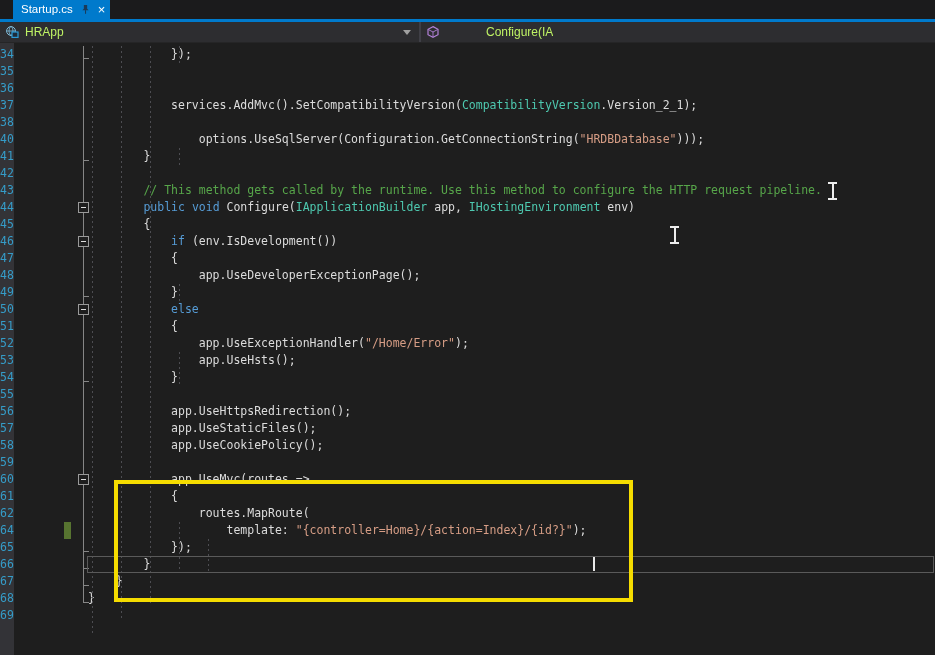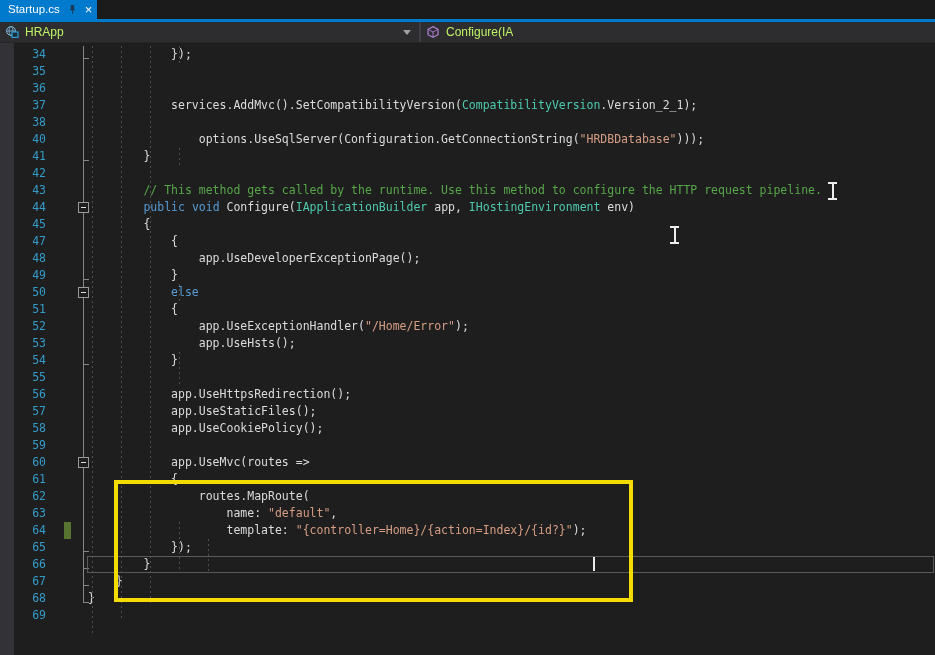--- a/index.html
+++ b/index.html
@@ -1,40 +1,40 @@
 <!DOCTYPE html>
 <html style="--accent-blue: #007acc; --annotation-yellow: #f5dc00; --keyword: #569cd6; --type: #4ec9b0; --string: #d69d85; --comment: #57a64a; --plain: #dcdcdc; --line-number: #359cc8; --changed-bar: #577430;"><head>
 <meta charset="utf-8">
 <style>
   html,body{margin:0;padding:0;background:#1e1e1e;}
   .screen{position:relative;width:935px;height:655px;overflow:hidden;background:#1e1e1e;
           font-family:"Liberation Sans",sans-serif;}
   
   .tabbar{position:absolute;left:0;top:0;width:935px;height:19px;background:#1b1b1c;}
-  .tab{position:absolute;left:0;top:0;height:19px;width:97px;background:var(--accent-blue);
+  .tab{position:absolute;left:13px;top:0;height:19px;width:97px;background:var(--accent-blue);
        display:flex;align-items:center;padding:0 0 0 8px;box-sizing:border-box;}
   .tab-label{color:#fff;font-size:11.5px;line-height:19px;}
   .pin{margin-left:7px;display:flex;align-items:center;}
   .tclose{margin-left:7px;color:#fff;font-size:13px;line-height:13px;cursor:default;}
   .tab-underline{position:absolute;left:0;top:19px;width:935px;height:3px;background:var(--accent-blue);}
   
   .navbar{position:absolute;left:0;top:22px;width:935px;height:21px;background:#2d2d30;
           display:flex;align-items:stretch;border-bottom:1px solid #252526;box-sizing:border-box;}
   .combo{display:flex;align-items:center;padding:0 6px 0 5px;box-sizing:border-box;position:relative;}
   .combo .nlabel{color:#bef264;font-size:12px;margin-left:6px;white-space:nowrap;overflow:hidden;}
   .arrow{position:absolute;right:8px;top:8px;width:0;height:0;border-left:4px solid transparent;
          border-right:4px solid transparent;border-top:5px solid #a0a0a0;}
   .vsep{width:1px;background:#3f3f46;}
   .nicon{display:flex;align-items:center;}
   
   .editor{position:absolute;left:0;top:43px;width:935px;height:612px;background:#1e1e1e;overflow:hidden;}
   .gutter-strip{position:absolute;left:0;top:0;width:14px;height:612px;background:#333337;}
   .lines{position:absolute;left:0;top:3px;width:935px;}
   .line{display:flex;height:17px;position:relative;}
-  .lnum{width:50px;text-align:right;padding-right:4px;box-sizing:border-box;
+  .lnum{width:50px;text-align:left;padding-right:4px;box-sizing:border-box;
         font:11.5px/17px "DejaVu Sans Mono",monospace;color:var(--line-number);}
   .chg{width:7px;margin-left:14px;height:17px;}
   .chg.on{background:var(--changed-bar);}
   .fold{width:10px;margin-left:7px;position:relative;height:17px;}
   .f-line::before,.f-box::before,.f-foot::before{content:'';position:absolute;left:5px;top:0;bottom:0;width:1px;background:#868686;}
   .f-corner::before{content:'';position:absolute;left:5px;top:0;height:13px;width:1px;background:#868686;}
   .f-foot::after,.f-corner::after{content:'';position:absolute;left:6px;top:12px;width:5px;height:1px;background:#868686;}
   .foldbox{position:absolute;left:0;top:3px;width:9px;height:9px;border:1px solid #9a9a9a;background:#1e1e1e;z-index:2;}
   .foldbox::after{content:'';position:absolute;left:2px;top:4px;width:5px;height:1px;background:#dcdcdc;}
   .code{flex:1;white-space:pre;font:11.5px/17px "DejaVu Sans Mono",monospace;color:var(--plain);}
@@ -76,21 +76,21 @@
           <ellipse cx="6" cy="6" rx="2" ry="4.4" fill="none" stroke="#7fbcdc" stroke-width="0.8"></ellipse>
           <line x1="1.6" y1="6" x2="10.4" y2="6" stroke="#7fbcdc" stroke-width="0.8"></line>
           <rect x="7" y="7" width="6" height="5.4" fill="#1d2b3a" stroke="#2b9bd8" stroke-width="1.2"></rect>
         </svg>
       </span>
       <span class="nlabel">HRApp</span>
       <span class="arrow"></span>
     </div>
     <div class="vsep"></div>
     <div class="vsep"></div>
-    <div class="combo" style="flex:1;">
+    <div class="combo" style="flex:1;gap:40px;">
       <span class="nicon">
         <svg width="14" height="14" viewBox="0 0 14 14">
           <path d="M7 1.6 L12 4.3 L12 9.7 L7 12.4 L2 9.7 L2 4.3 Z" fill="none" stroke="#b180d7" stroke-width="1.2"></path>
           <path d="M2.3 4.5 L7 7 L11.7 4.5 M7 7 L7 12" fill="none" stroke="#b180d7" stroke-width="0.9"></path>
         </svg>
       </span>
       <span class="nlabel">Configure(IA</span>
     </div>
   </div>
 
@@ -159,20 +159,28 @@
           </span>
           <span class="code"><span class="tk-p">        </span><span class="tk-k">public</span><span class="tk-p"> </span><span class="tk-k">void</span><span class="tk-p"> Configure(</span><span class="tk-t">IApplicationBuilder</span><span class="tk-p"> app, </span><span class="tk-t">IHostingEnvironment</span><span class="tk-p"> env)</span></span>
         </div>
         <div class="line">
           <span class="lnum">45</span>
           <span class="chg"></span>
           <span class="fold f-line"></span>
           <span class="code"><span class="tk-p">        {</span></span>
         </div>
         <div class="line">
+          <span class="lnum">46</span>
+          <span class="chg"></span>
+          <span class="fold f-box">
+            <span class="foldbox"></span>
+          </span>
+          <span class="code"><span class="tk-p">            </span><span class="tk-k">if</span><span class="tk-p"> (env.IsDevelopment())</span></span>
+        </div>
+        <div class="line">
           <span class="lnum">47</span>
           <span class="chg"></span>
           <span class="fold f-line"></span>
           <span class="code"><span class="tk-p">            {</span></span>
         </div>
         <div class="line">
           <span class="lnum">48</span>
           <span class="chg"></span>
           <span class="fold f-line"></span>
           <span class="code"><span class="tk-p">                app.UseDeveloperExceptionPage();</span></span>
@@ -257,26 +265,20 @@
           <span class="lnum">61</span>
           <span class="chg"></span>
           <span class="fold f-line"></span>
           <span class="code"><span class="tk-p">            {</span></span>
         </div>
         <div class="line">
           <span class="lnum">62</span>
           <span class="chg"></span>
           <span class="fold f-line"></span>
           <span class="code"><span class="tk-p">                routes.MapRoute(</span></span>
-        </div>
-        <div class="line">
-          <span class="lnum">63</span>
-          <span class="chg"></span>
-          <span class="fold f-line"></span>
-          <span class="code"><span class="tk-p">                    name: </span><span class="tk-s">"default"</span><span class="tk-p">,</span></span>
         </div>
         <div class="line">
           <span class="lnum">64</span>
           <span class="chg on"></span>
           <span class="fold f-line"></span>
           <span class="code"><span class="tk-p">                    template: </span><span class="tk-s">"{controller=Home}/{action=Index}/{id?}"</span><span class="tk-p">);</span></span>
         </div>
         <div class="line">
           <span class="lnum">65</span>
           <span class="chg"></span>

